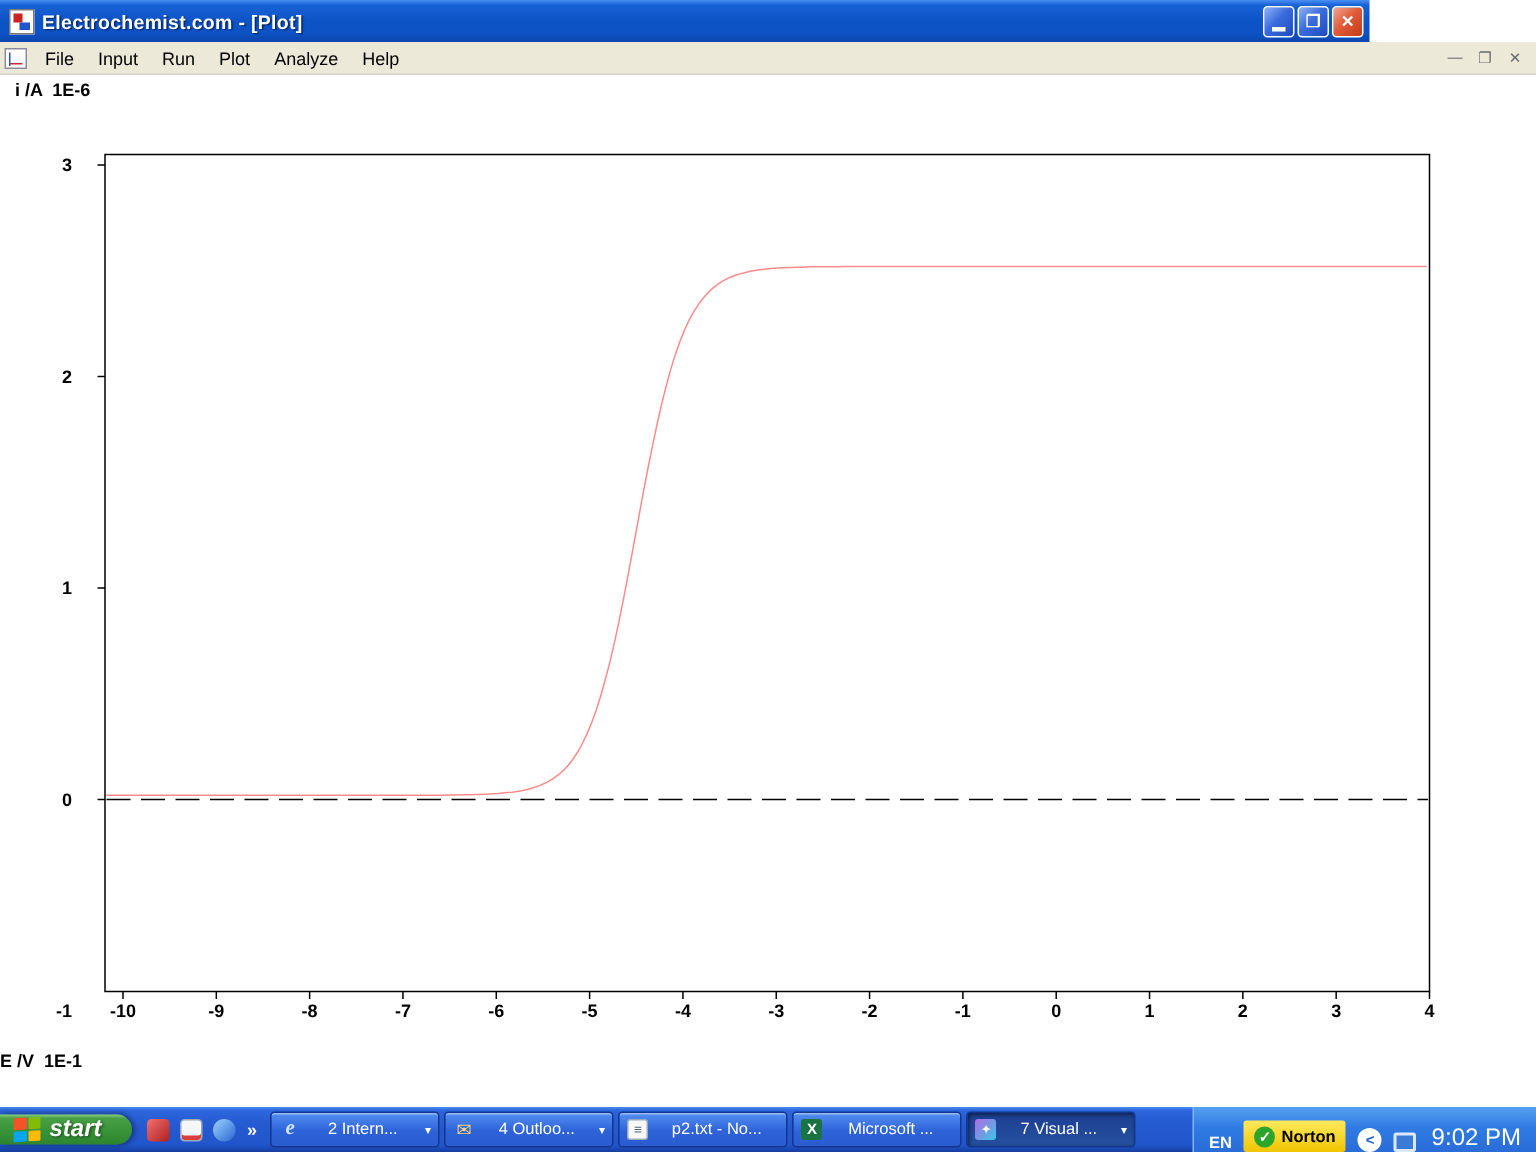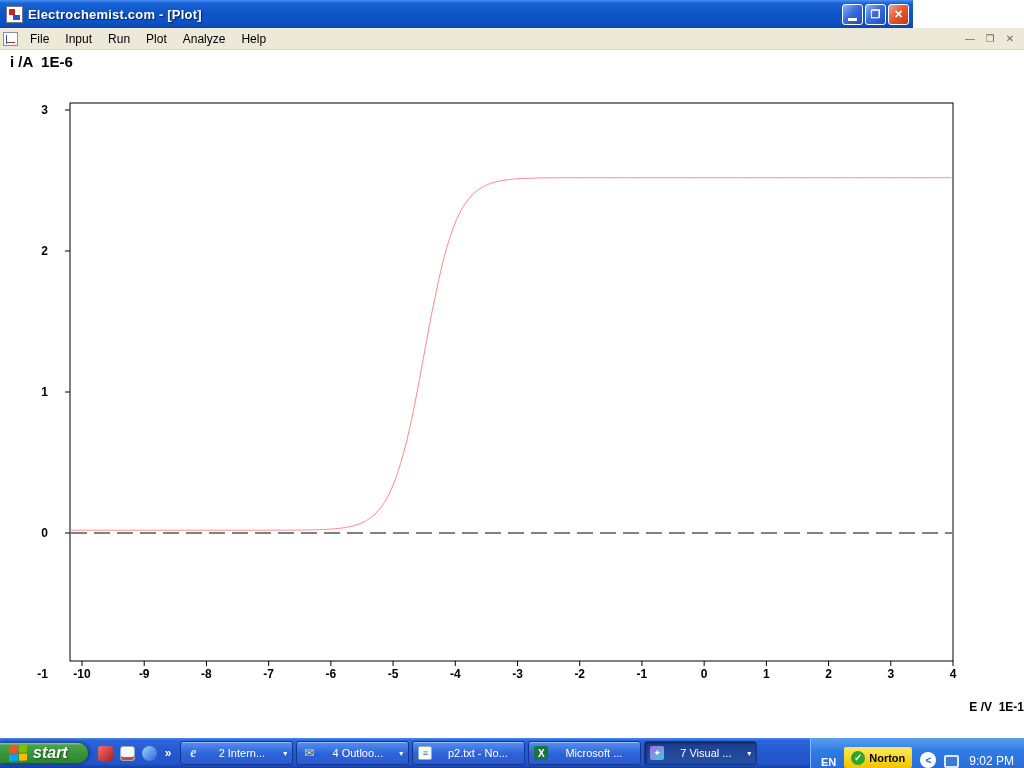--- a/index.html
+++ b/index.html
@@ -27,22 +27,22 @@
     border-bottom:1px solid #d8d4c8;display:flex;align-items:center;font-size:12px;color:#000}
   .child-icon{width:15px;height:14px;margin:0 4px 0 3px;background:#fff;border:1px solid #8a8aa0;position:relative;flex:none}
   .child-icon::before{content:"";position:absolute;left:2px;bottom:2px;width:9px;height:1px;background:#c03030}
   .child-icon::after{content:"";position:absolute;left:2px;top:2px;width:1px;height:9px;background:#3050c0}
   .menu-item{padding:1px 8px;cursor:default}
   .mdi-controls{margin-left:auto;display:flex;align-items:center;gap:4px;padding-right:6px;color:#6a6a6a}
   .mdi-btn{width:16px;height:14px;font-size:10px;display:flex;align-items:center;justify-content:center}
 
   
   .client{position:absolute;left:0;top:50px;width:1024px;height:688px;background:#fff}
-  .y-axis-title{position:absolute;left:10px;top:3px;font-size:15px;font-weight:bold;white-space:pre}
-  .x-axis-title{position:absolute;left:0;top:650px;width:1024px;text-align:right;font-size:12px;font-weight:bold;white-space:pre}
+  .y-axis-title{position:absolute;left:10px;top:3px;font-size:12px;font-weight:bold;white-space:pre}
+  .x-axis-title{position:absolute;left:0;top:650px;width:1024px;text-align:left;font-size:12px;font-weight:bold;white-space:pre}
   #plot-svg{position:absolute;left:0;top:0}
   #plot-svg text{font-family:"Liberation Sans",sans-serif}
 
   
   .taskbar{position:absolute;left:0;top:738px;width:1024px;height:30px;
     background:linear-gradient(180deg,#4a8af0 0%,#2c65dc 8%,#2459d0 45%,#2155cb 85%,#163d9e 100%);
     display:flex;align-items:center}
   .start-button{height:20px;padding:0 20px 0 9px;flex:none;display:flex;align-items:center;gap:6px;
     background:linear-gradient(180deg,#8cd07a 0%,#4aa048 12%,#389338 55%,#2e8530 100%);
     border-radius:0 14px 14px 0;box-shadow:1px 0 4px rgba(0,0,0,.55);cursor:default}
@@ -77,21 +77,21 @@
     background:linear-gradient(180deg,#57a0f0 0%,#2f7be4 45%,#2a6cd8 100%);
     border-left:1px solid #7fb8f8}
   .lang-indicator{font-size:11px;font-weight:bold}
   .norton-pill{height:21px;display:flex;align-items:center;gap:4px;padding:0 7px;border-radius:2px;
     background:linear-gradient(180deg,#ffe95c,#f0c400);color:#000;font-size:11px;font-weight:bold;cursor:default}
   .norton-check{width:14px;height:14px;border-radius:50%;background:#2da52d;color:#fff;font-size:10px;
     display:flex;align-items:center;justify-content:center}
   .tray-chevron{width:16px;height:16px;border-radius:50%;background:#fff;color:#2060d0;font-size:10px;
     font-weight:bold;display:flex;align-items:center;justify-content:center;cursor:default}
   .monitor-icon{width:15px;height:13px;border:2px solid #dce9fb;border-radius:2px;background:#3a7bd8;flex:none}
-  .clock{font-size:12px;padding-left:2px;white-space:nowrap}
+  .clock{font-size:16px;padding-left:2px;white-space:nowrap}
 </style>
 </head>
 <body>
 
 <div class="titlebar">
   <span class="app-icon"></span>
   <span class="title-text">Electrochemist.com - [Plot]</span>
   <div class="tb-btn btn-blue">
       <span class="min-glyph"></span>
     </div>

